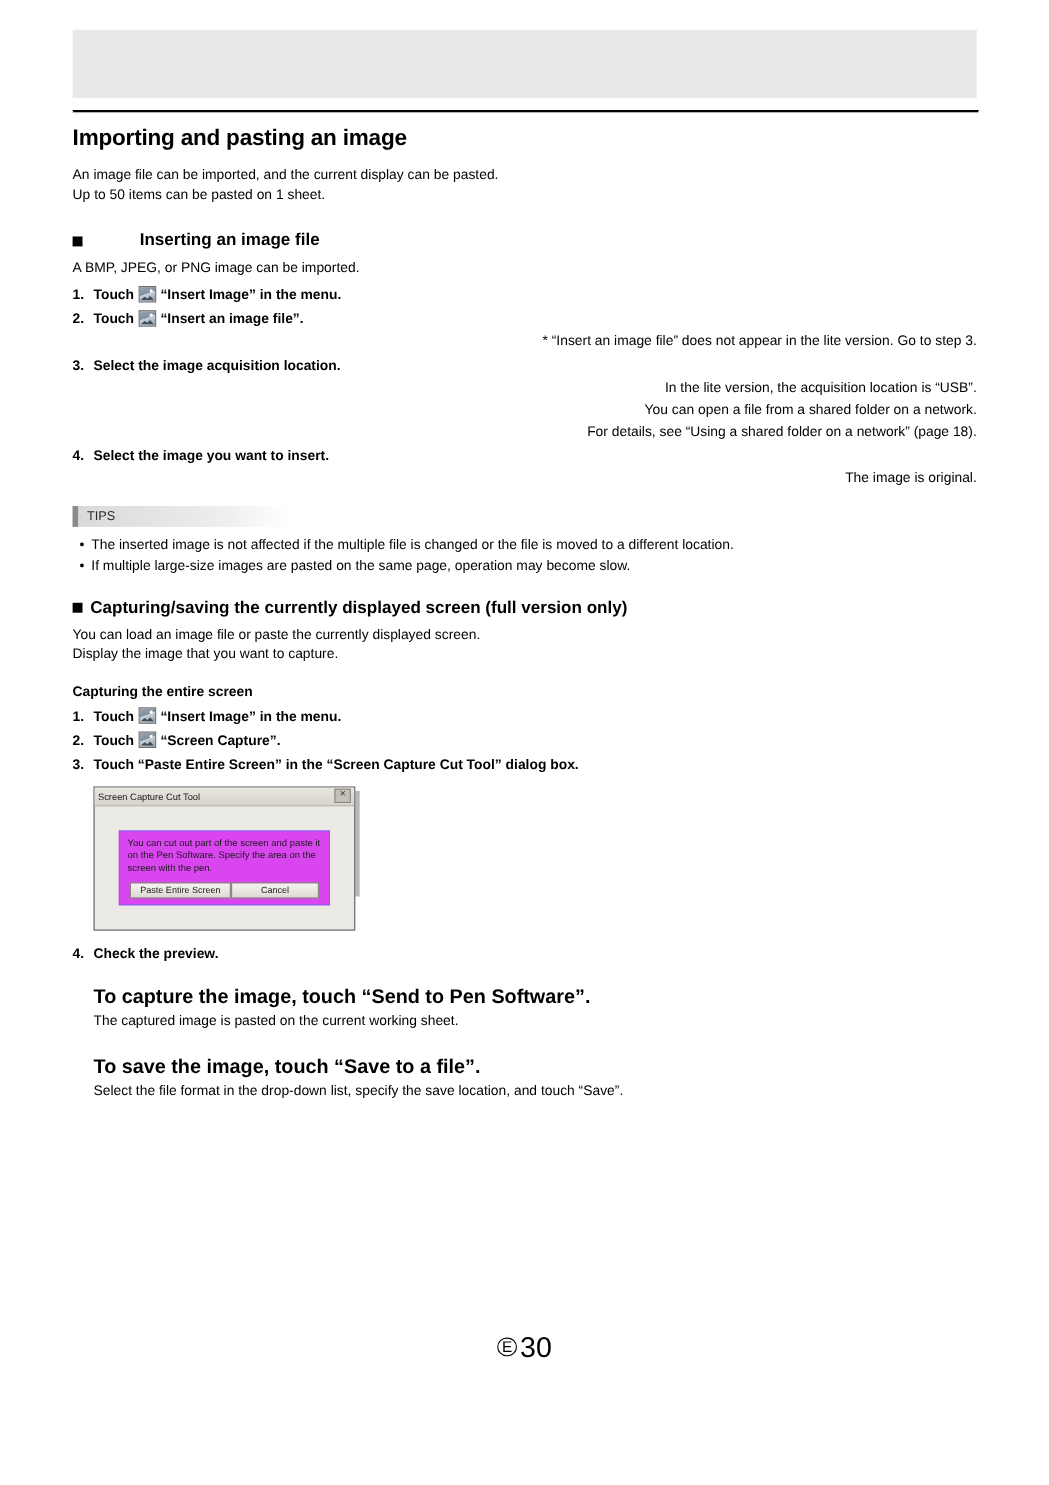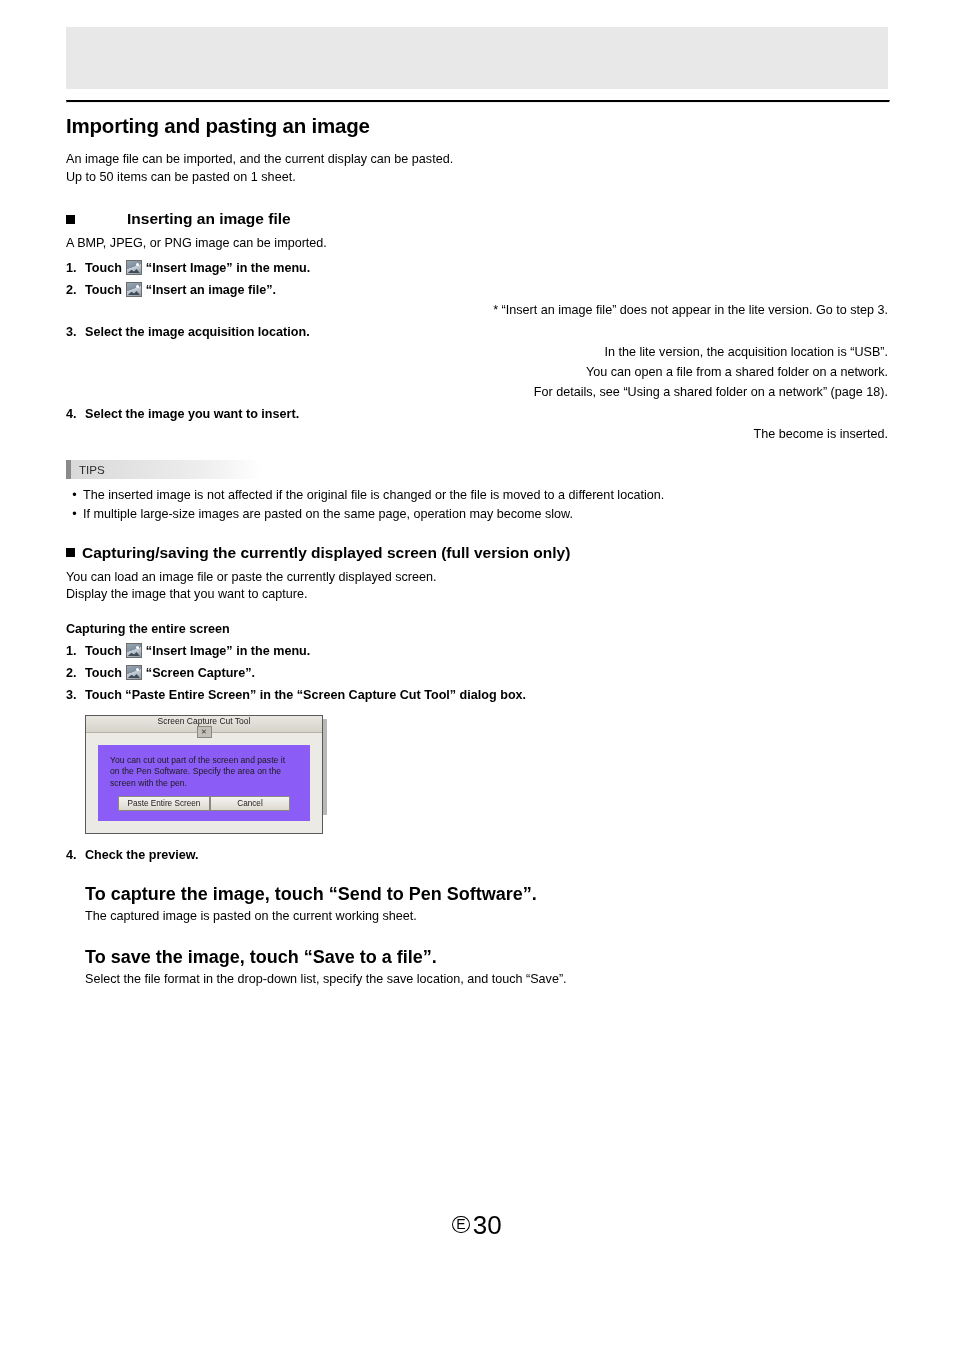--- a/index.html
+++ b/index.html
@@ -196,36 +196,35 @@
   .dialog-title {
     height: 16px;
     background: linear-gradient(to bottom,#e9e7e1,#d6d3cb);
     border-bottom: 1px solid #b6b2a8;
     display: flex;
     align-items: center;
     padding: 0 3px;
     font-size: 8.5px;
     color: #1b1b1b;
     justify-content: space-between;
-    flex-direction: column;
   }
   .dialog-close {
     width: 13px;
     height: 11px;
     background: #c3c0b8;
     border: 1px solid #8c887f;
     font-size: 7px;
     line-height: 10px;
     text-align: center;
     color: #333;
   }
   .dialog-body {
-    margin: 12px;
-    border: 5px solid #8b5cf6;
-    background: #8b5cf6;
+    margin: 22px;
+    border: 1px solid #8b5cf6;
+    background: #d946ef;
     height: 66px;
     position: relative;
   }
   .dialog-text {
     font-size: 8.6px;
     line-height: 11.5px;
     color: #1b1b1b;
     padding: 5px 7px;
   }
   .dialog-buttons {
@@ -333,34 +332,34 @@
         <div class="sub">In the lite version, the acquisition location is “USB”.</div>
         <div class="sub">You can open a file from a shared folder on a network.</div>
         <div class="sub">For details, see “Using a shared folder on a network” (page 18).</div>
       </div>
 
       <div class="step">
         <div class="step-line">
           <span class="step-num">4.</span>
           <span>Select the image you want to insert.</span>
         </div>
-        <div class="sub">The become is inserted.</div>
+        <div class="sub">The image is original.</div>
       </div>
 
     </div>
 
     <div class="tips-bar">
       <span class="tips-accent"></span>
       <span class="tips-label">TIPS</span>
     </div>
 
     <div class="bullets">
       <div class="bullet">
         <span class="dot">•</span>
-        <span>The inserted image is not affected if the original file is changed or the file is moved to a different location.</span>
+        <span>The inserted image is not affected if the multiple file is changed or the file is moved to a different location.</span>
       </div>
       <div class="bullet">
         <span class="dot">•</span>
         <span>If multiple large-size images are pasted on the same page, operation may become slow.</span>
       </div>
     </div>
 
     <div class="sec-head2">
       <span class="sq"></span>
       <span>Capturing/saving the currently displayed screen (full version only)</span>

